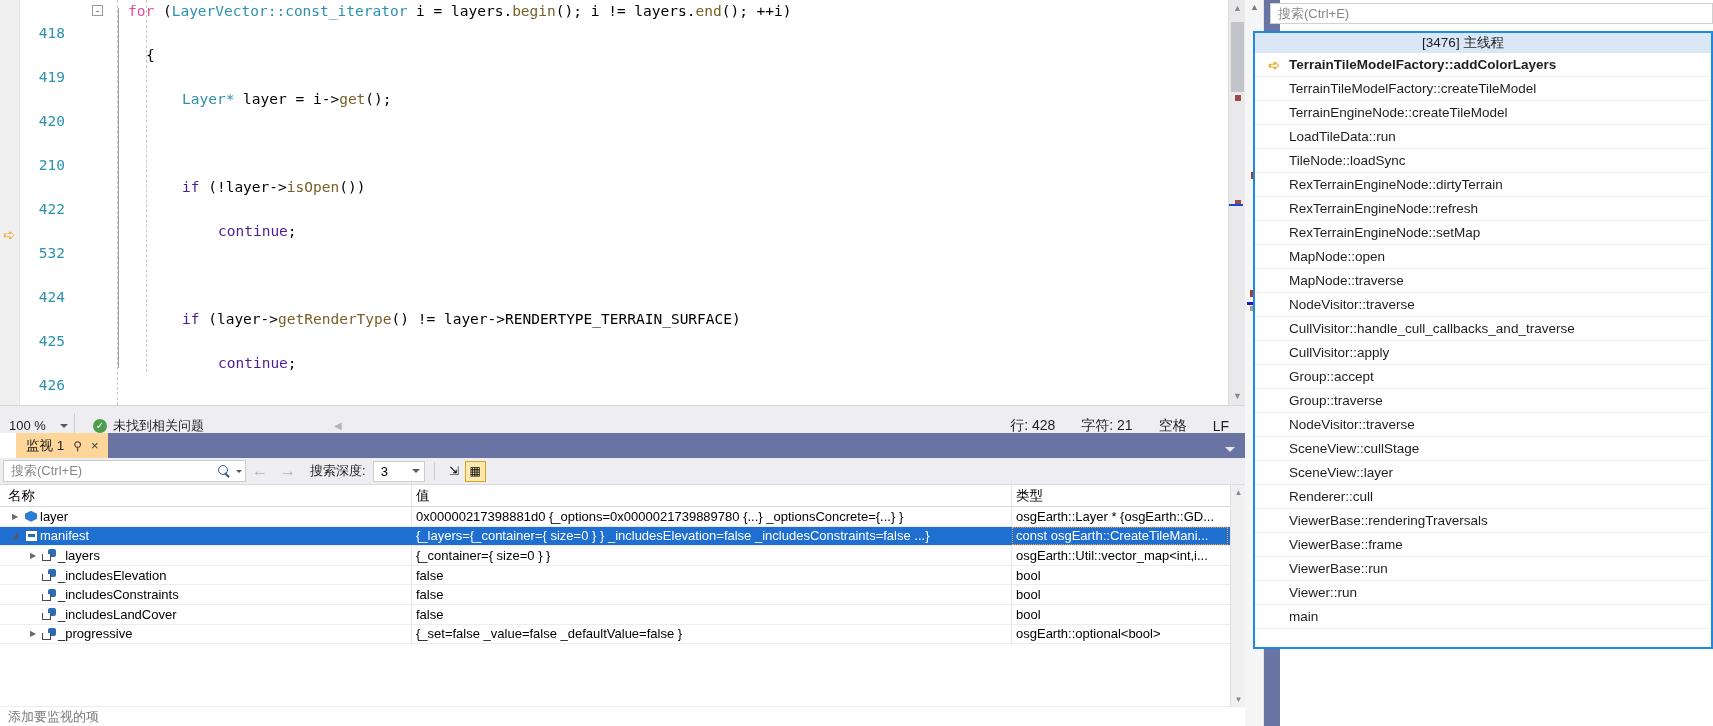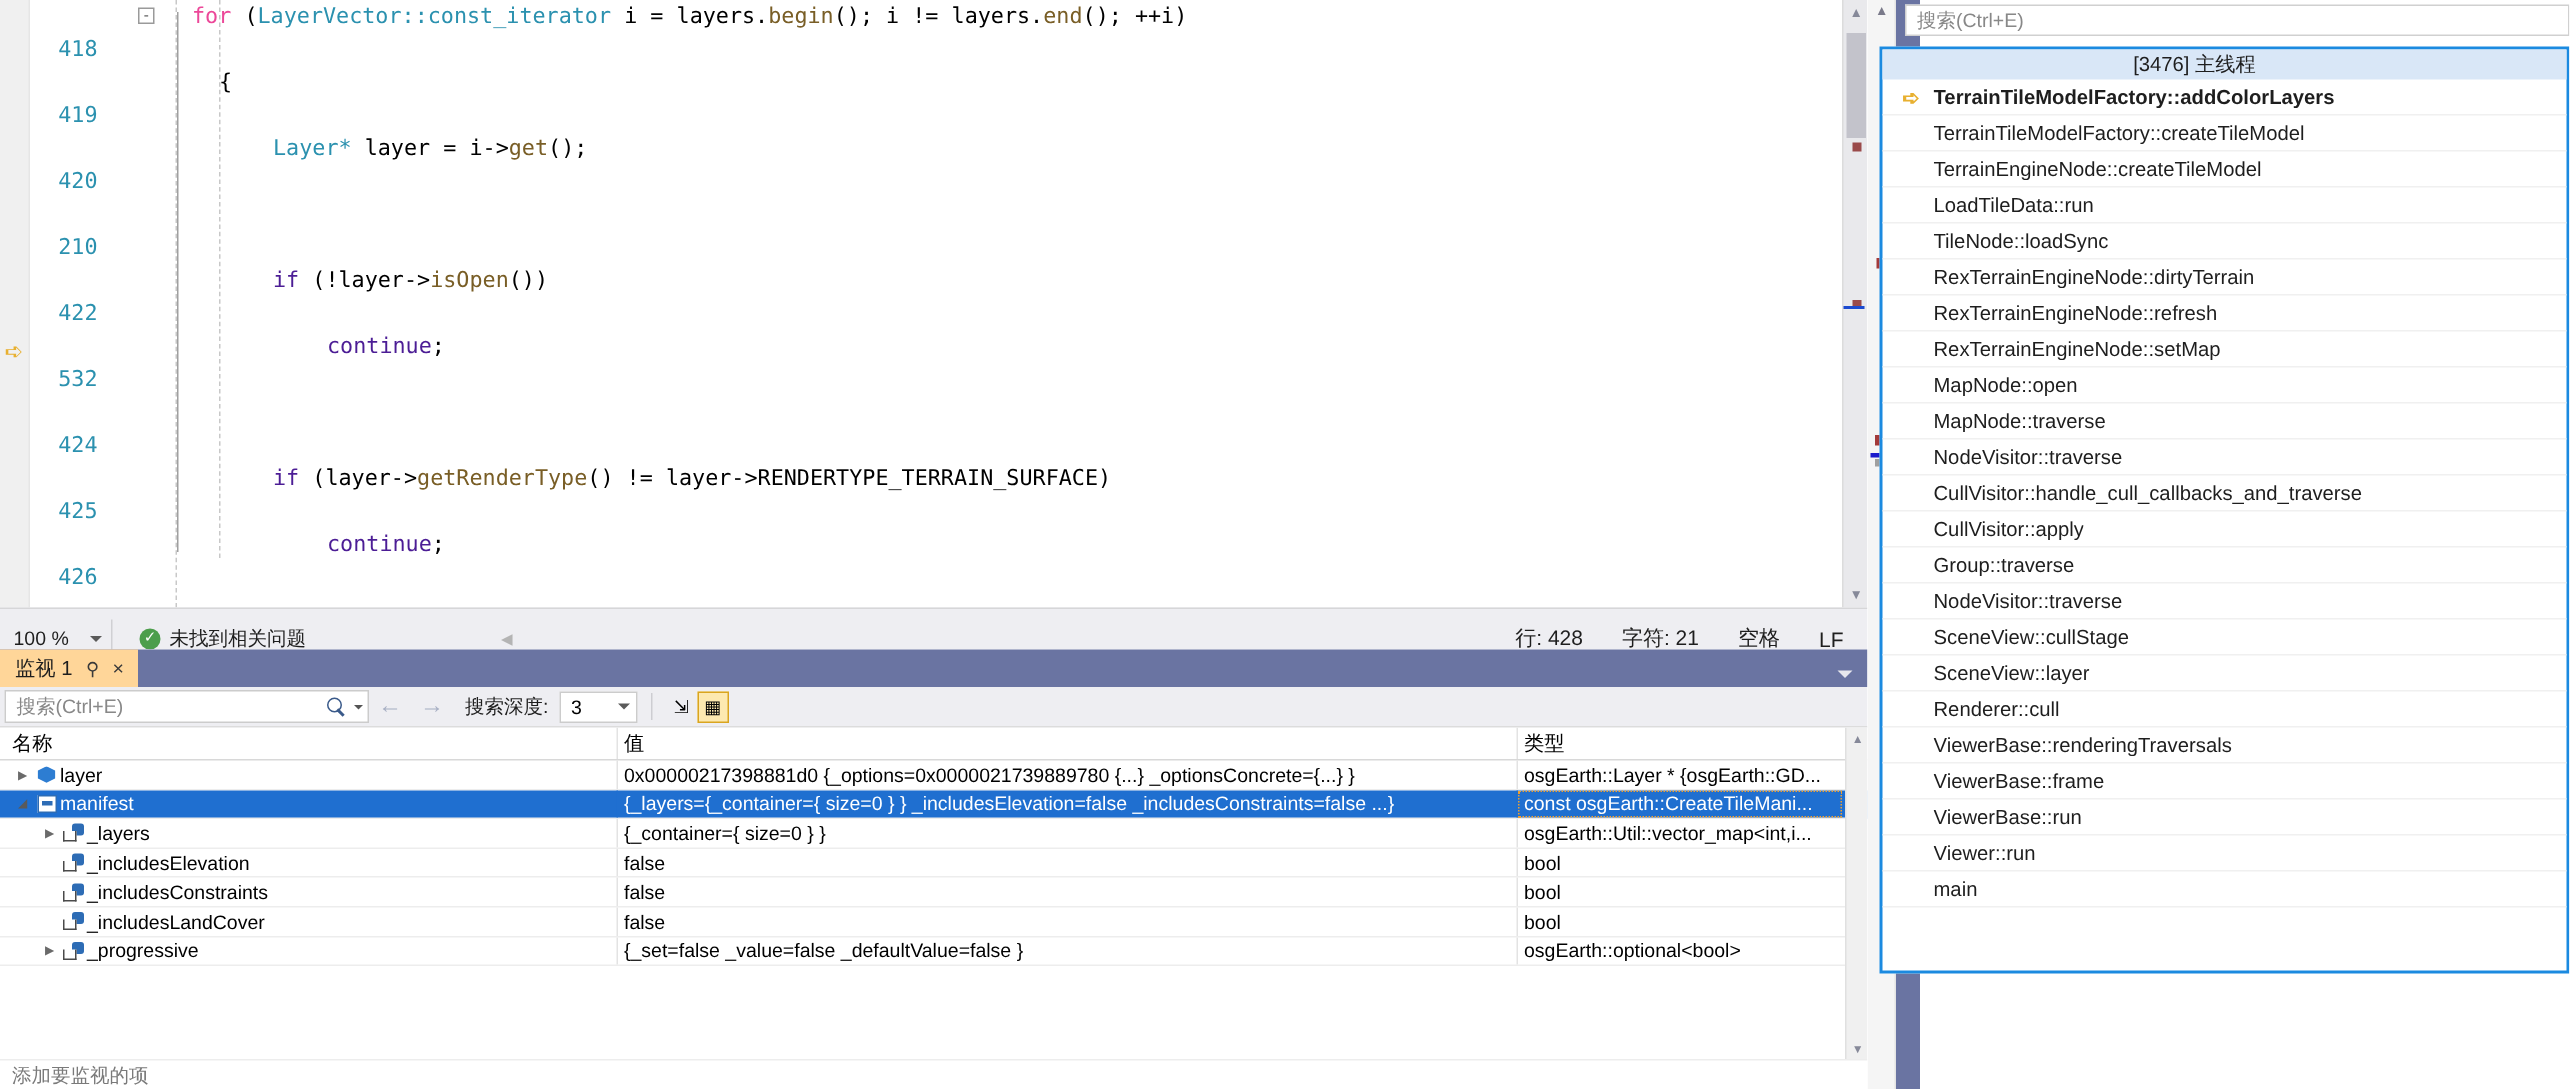--- a/index.html
+++ b/index.html
@@ -100,21 +100,21 @@
     padding-right: 16px; font-size: 14px; color: #1e1e1e;
   }
 
   
   #watch-pane {
     position: absolute; left: 0; top: 433px; width: 1245px; height: 293px;
     background: #ffffff;
   }
   #watch-titlebar {
     position: relative; height: 25px; background: #6a74a2;
-    display: flex; align-items: flex-start;
+    display: flex; align-items: flex-start; margin-left: 16px;
   }
   #watch-tab {
     height: 25px; background: #ffd699; color: #1e1e1e;
     display: flex; align-items: center; gap: 9px;
     padding: 0 9px 0 10px; font-size: 13.5px; cursor: pointer;
   }
   #watch-tab .pin { font-size: 12px; color: #3a3a3a; }
   #watch-tab .cls { font-size: 13px; color: #3a3a3a; }
   #watch-titlebar .tb-caret {
     position: absolute; right: 10px; bottom: 6px;
@@ -572,20 +572,24 @@
     <div class="cs-row">
       <span class="cs-mark"></span>
       <span class="cs-label">CullVisitor::handle_cull_callbacks_and_traverse</span>
     </div>
     <div class="cs-row">
       <span class="cs-mark"></span>
       <span class="cs-label">CullVisitor::apply</span>
     </div>
     <div class="cs-row">
       <span class="cs-mark"></span>
+      <span class="cs-label">Group::accept</span>
+    </div>
+    <div class="cs-row">
+      <span class="cs-mark"></span>
       <span class="cs-label">Group::traverse</span>
     </div>
     <div class="cs-row">
       <span class="cs-mark"></span>
       <span class="cs-label">NodeVisitor::traverse</span>
     </div>
     <div class="cs-row">
       <span class="cs-mark"></span>
       <span class="cs-label">SceneView::cullStage</span>
     </div>

